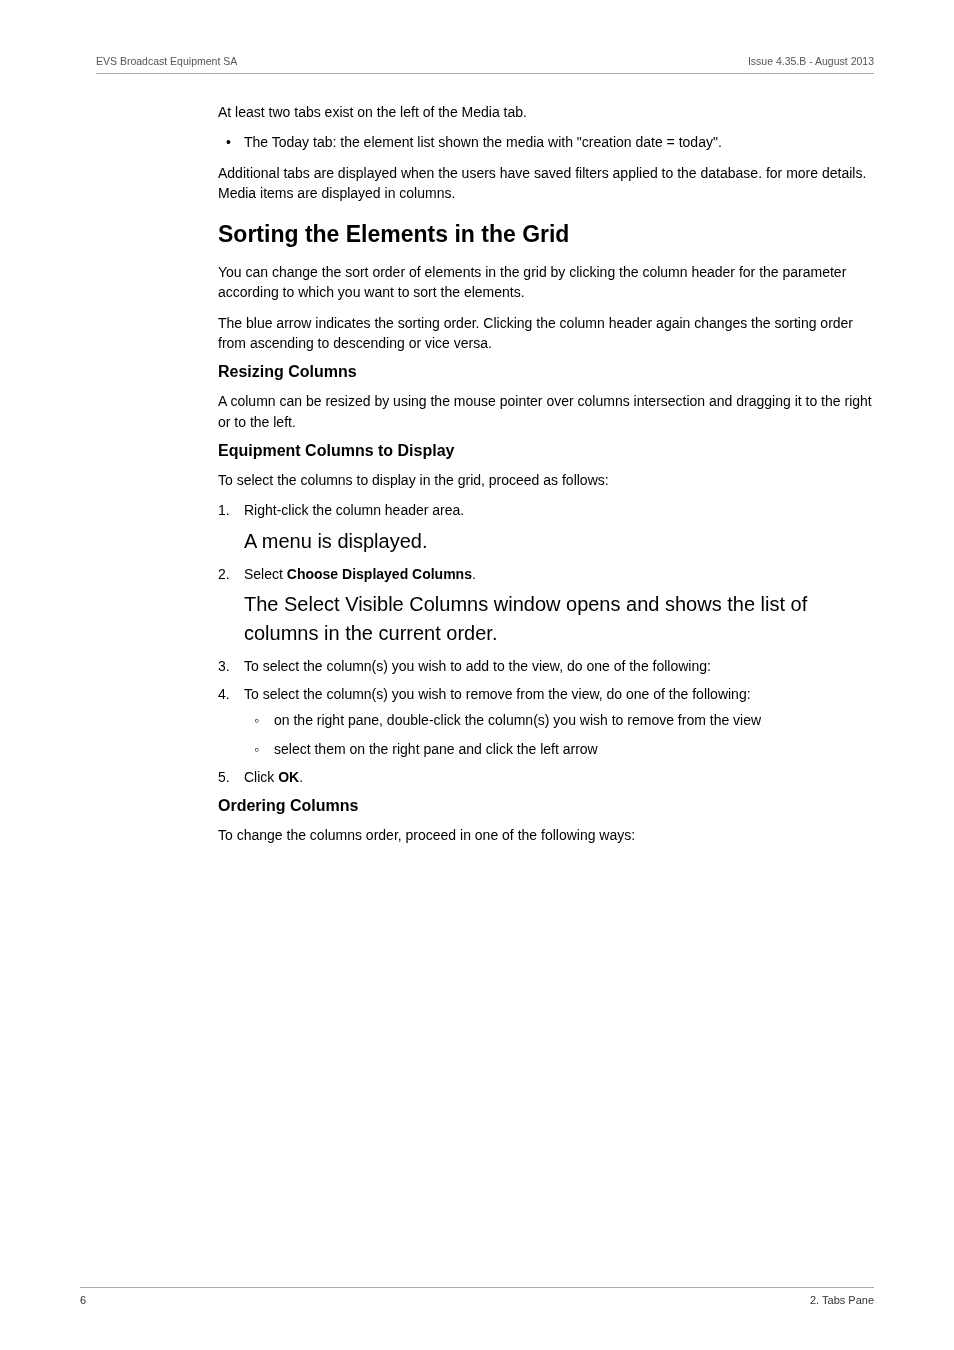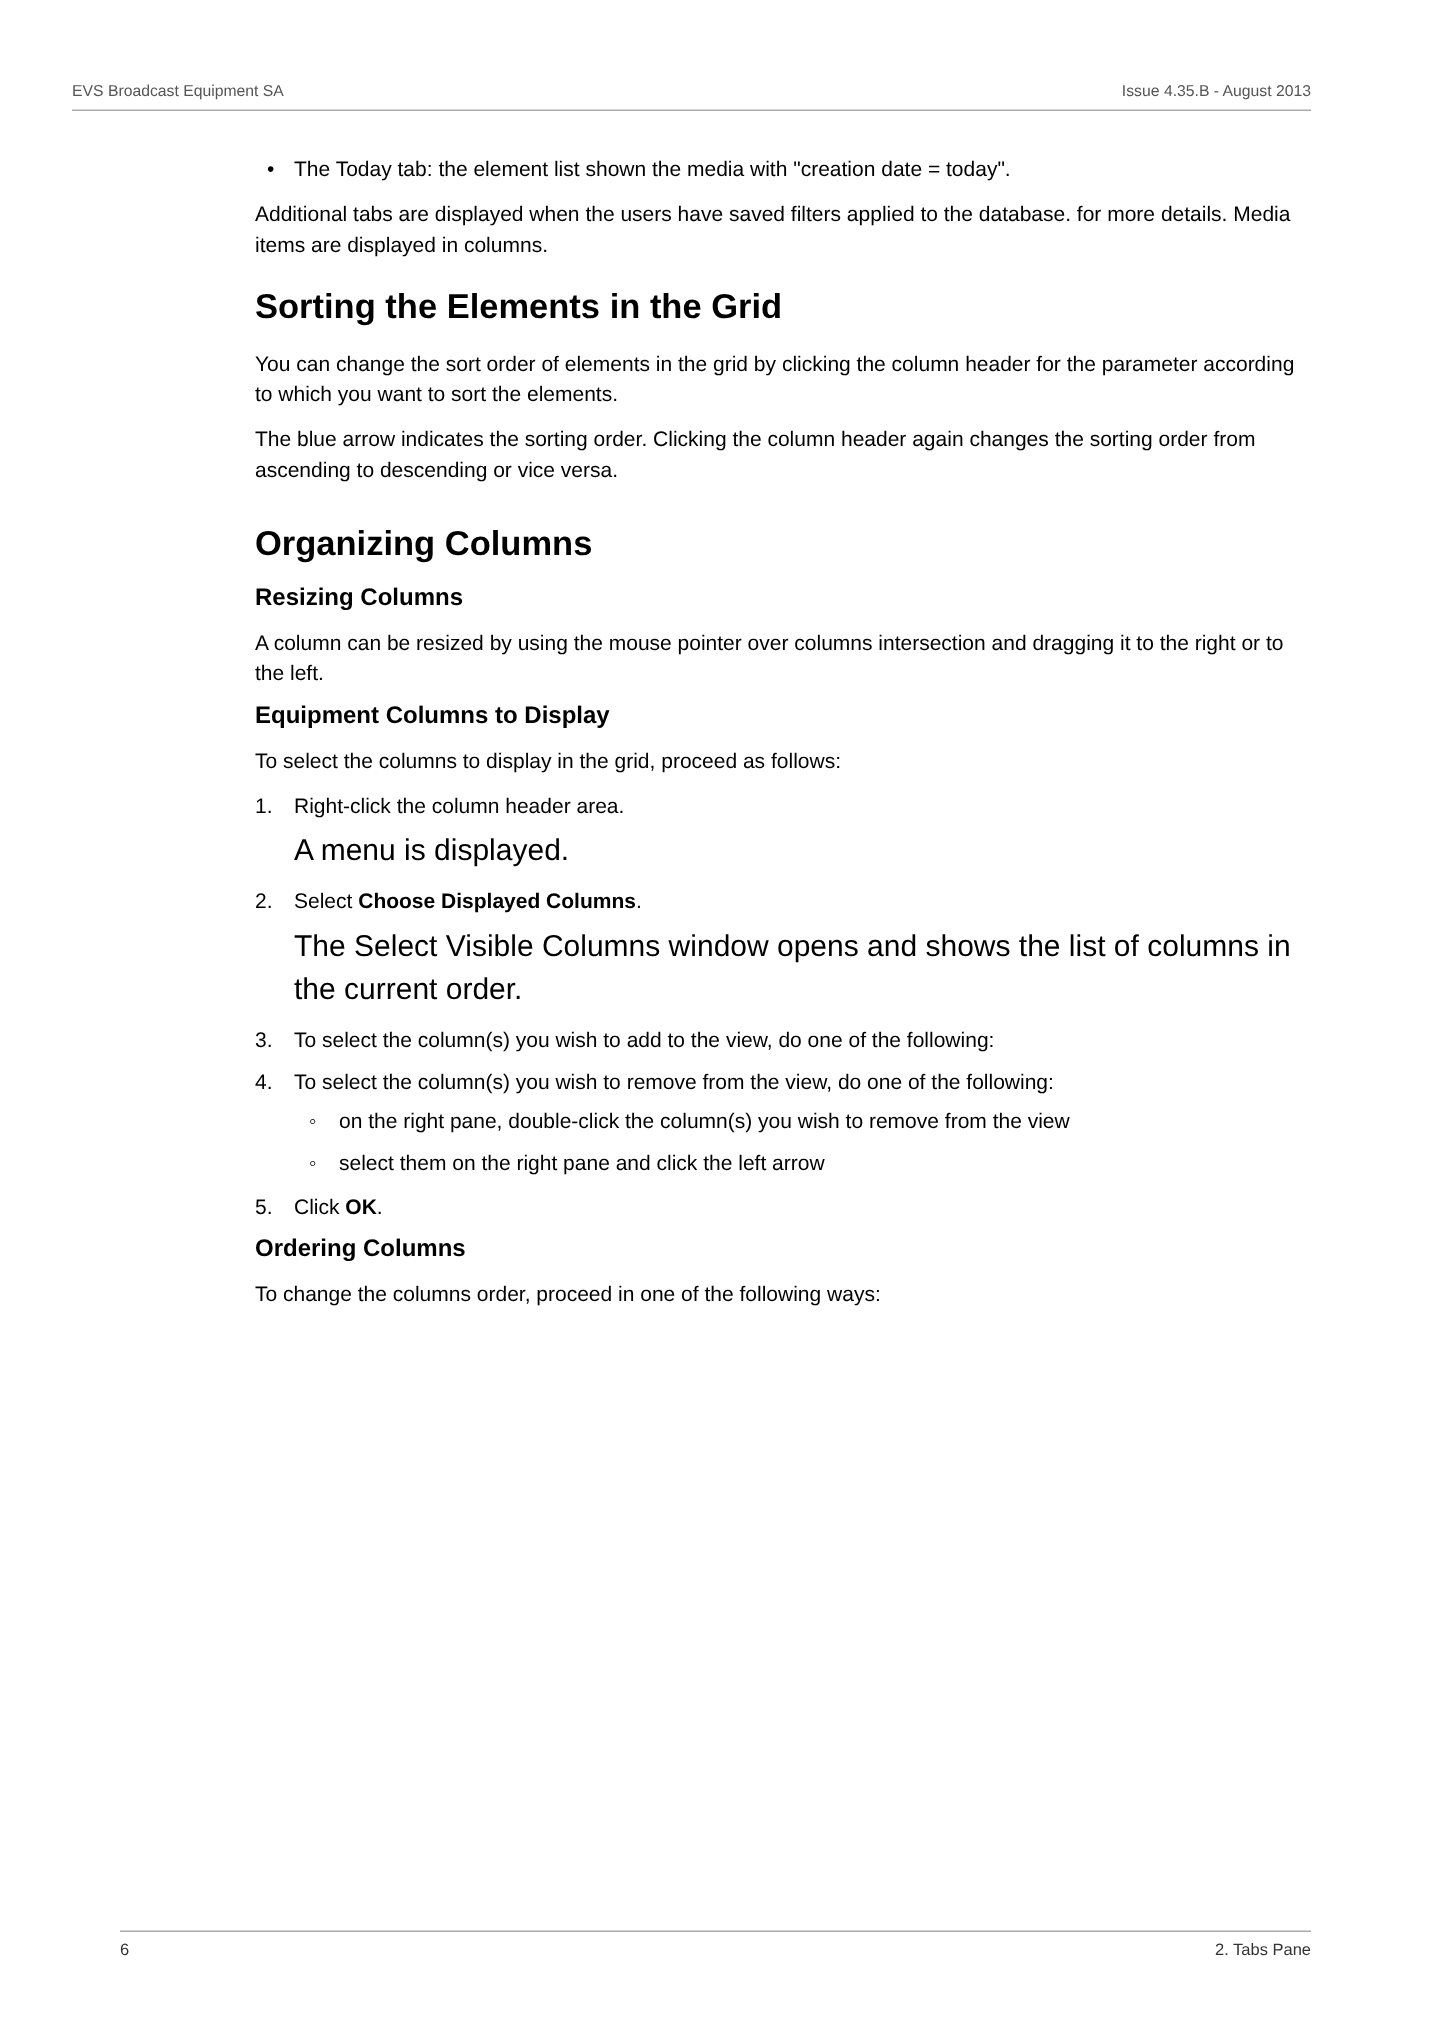--- a/index.html
+++ b/index.html
@@ -7,21 +7,21 @@
     padding: 0;
     background: #ffffff;
     font-family: Arial, Helvetica, sans-serif;
     color: #000000;
   }
   .page {
     width: 954px;
     height: 1350px;
     position: relative;
     box-sizing: border-box;
-    padding: 55px 80px 0 48px;
+    padding: 55px 80px 0 96px;
   }
   .header-row {
     display: flex;
     justify-content: space-between;
     font-size: 10.5px;
     color: #555;
     padding-bottom: 6px;
     border-bottom: 1px solid #aaa;
   }
   .content {
@@ -147,33 +147,33 @@
 
 <div class="page">
 
   <div class="header-row">
     <span>EVS Broadcast Equipment SA</span>
     <span>Issue 4.35.B - August 2013</span>
   </div>
 
   <div class="content">
 
+    <p class="body-text">At least two tabs exist on the left of the Media tab.</p>
 
     <ul class="bullet-list">
       <li>The Today tab: the element list shown the media with "creation date = today".</li>
     </ul>
 
     <p class="body-text">Additional tabs are displayed when the users have saved filters applied to the database. for more details. Media items are displayed in columns.</p>
 
 
     <div class="h2">Sorting the Elements in the Grid</div>
     <p class="body-text">You can change the sort order of elements in the grid by clicking the column header for the parameter according to which you want to sort the elements.</p>
     <p class="body-text">The blue arrow indicates the sorting order. Clicking the column header again changes the sorting order from ascending to descending or vice versa.</p>
 
-    <div class="h2" style="margin-top:26px;">Organizing Columns</div>
 
     <div class="h3">Resizing Columns</div>
     <p class="body-text">A column can be resized by using the mouse pointer over columns intersection and dragging it to the right or to the left.</p>
 
     <div class="h3">Equipment Columns to Display</div>
     <p class="body-text">To select the columns to display in the grid, proceed as follows:</p>
 
     <ol class="num-list">
       <li>
         <span>Right-click the column header area.</span>

